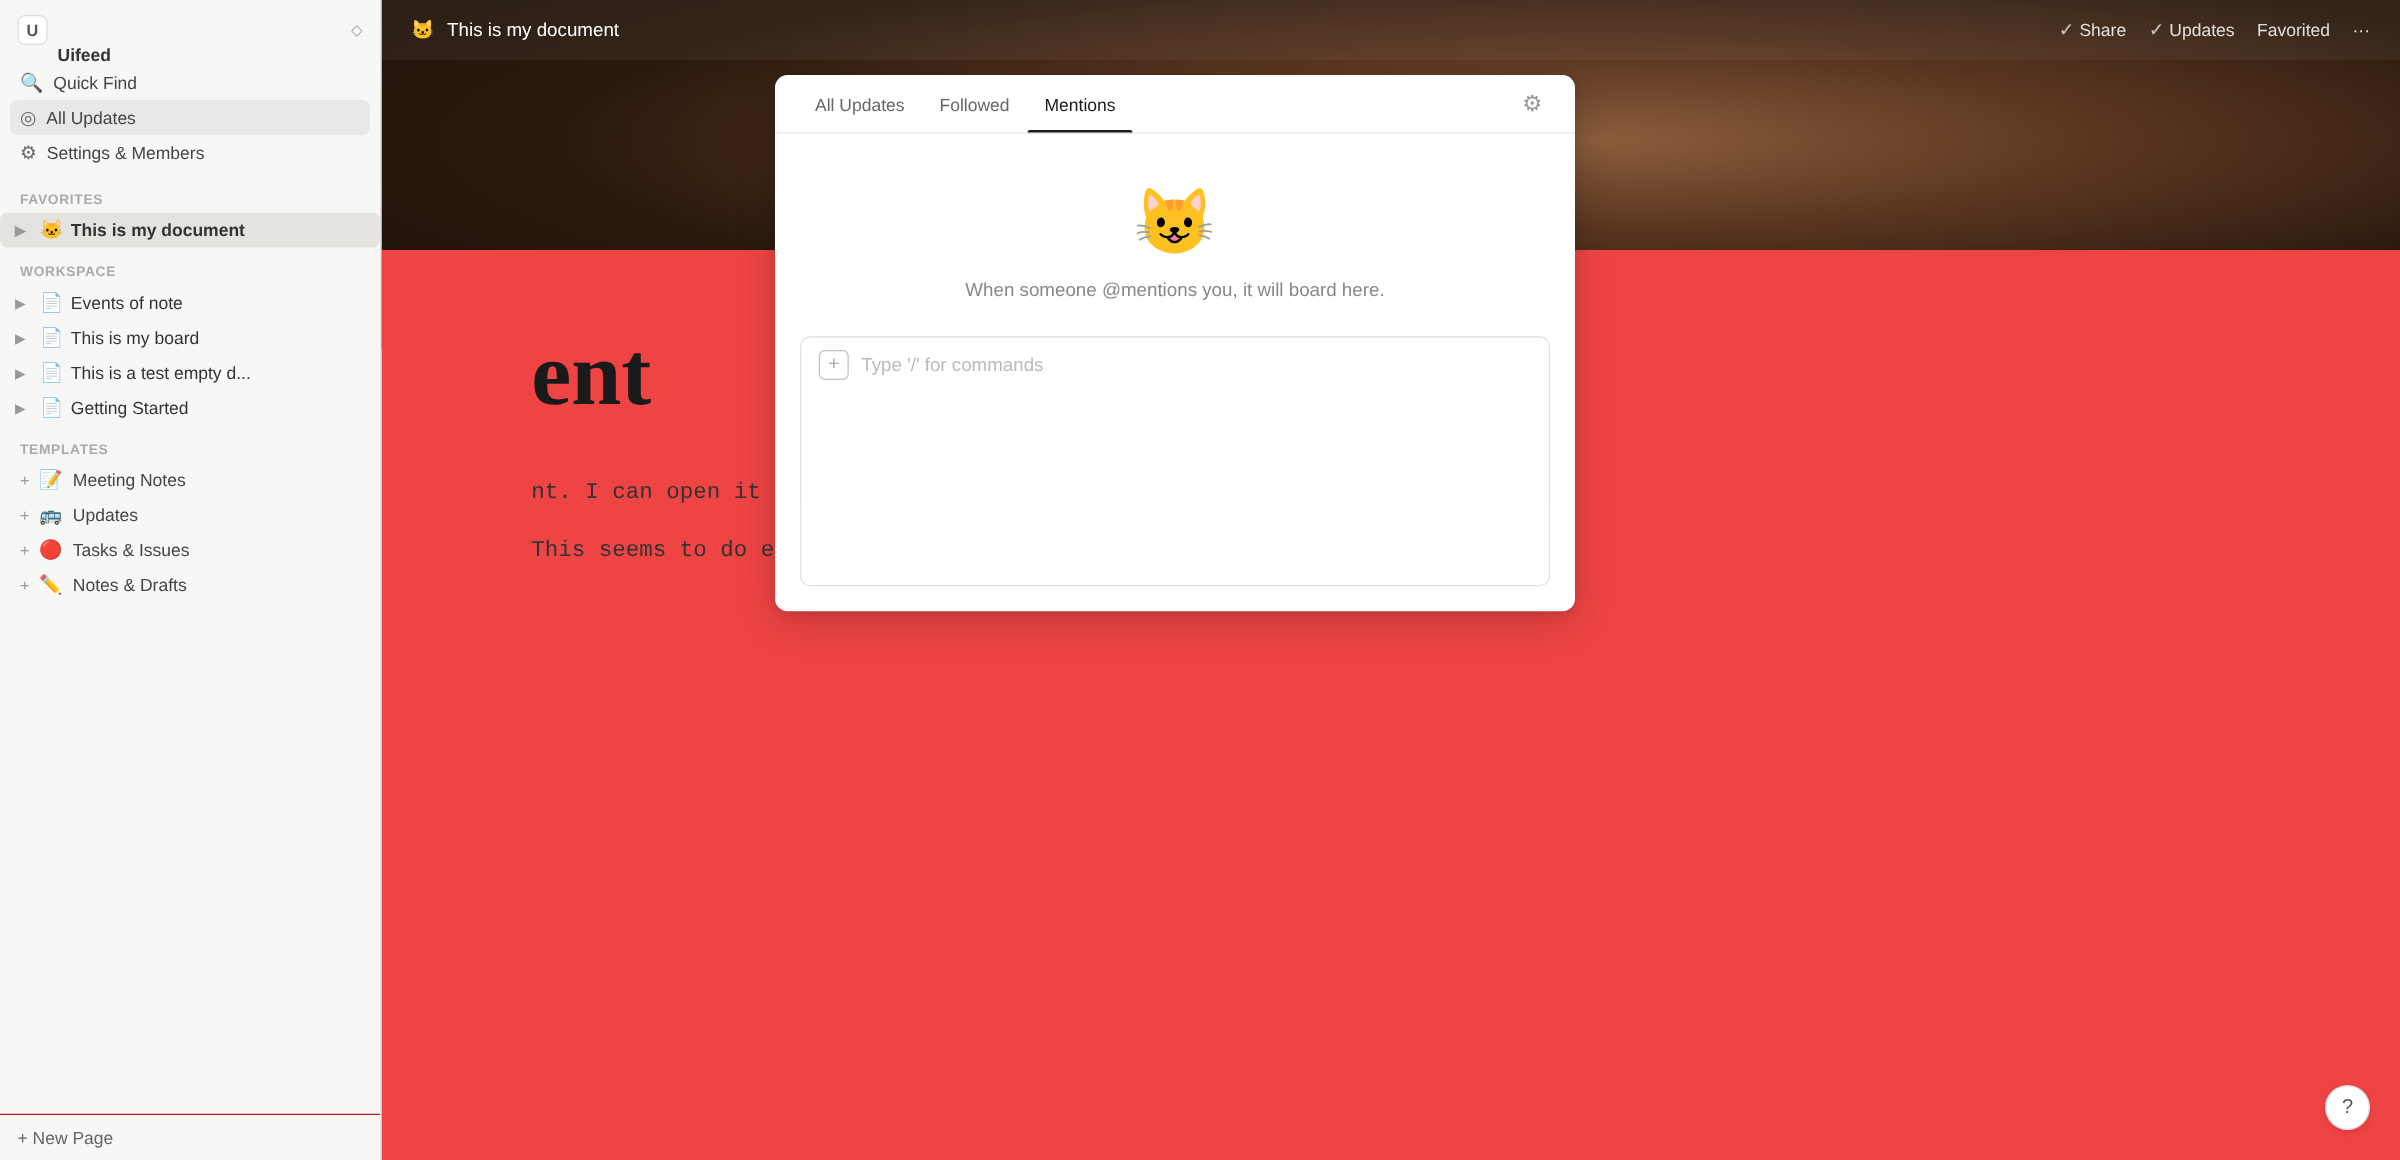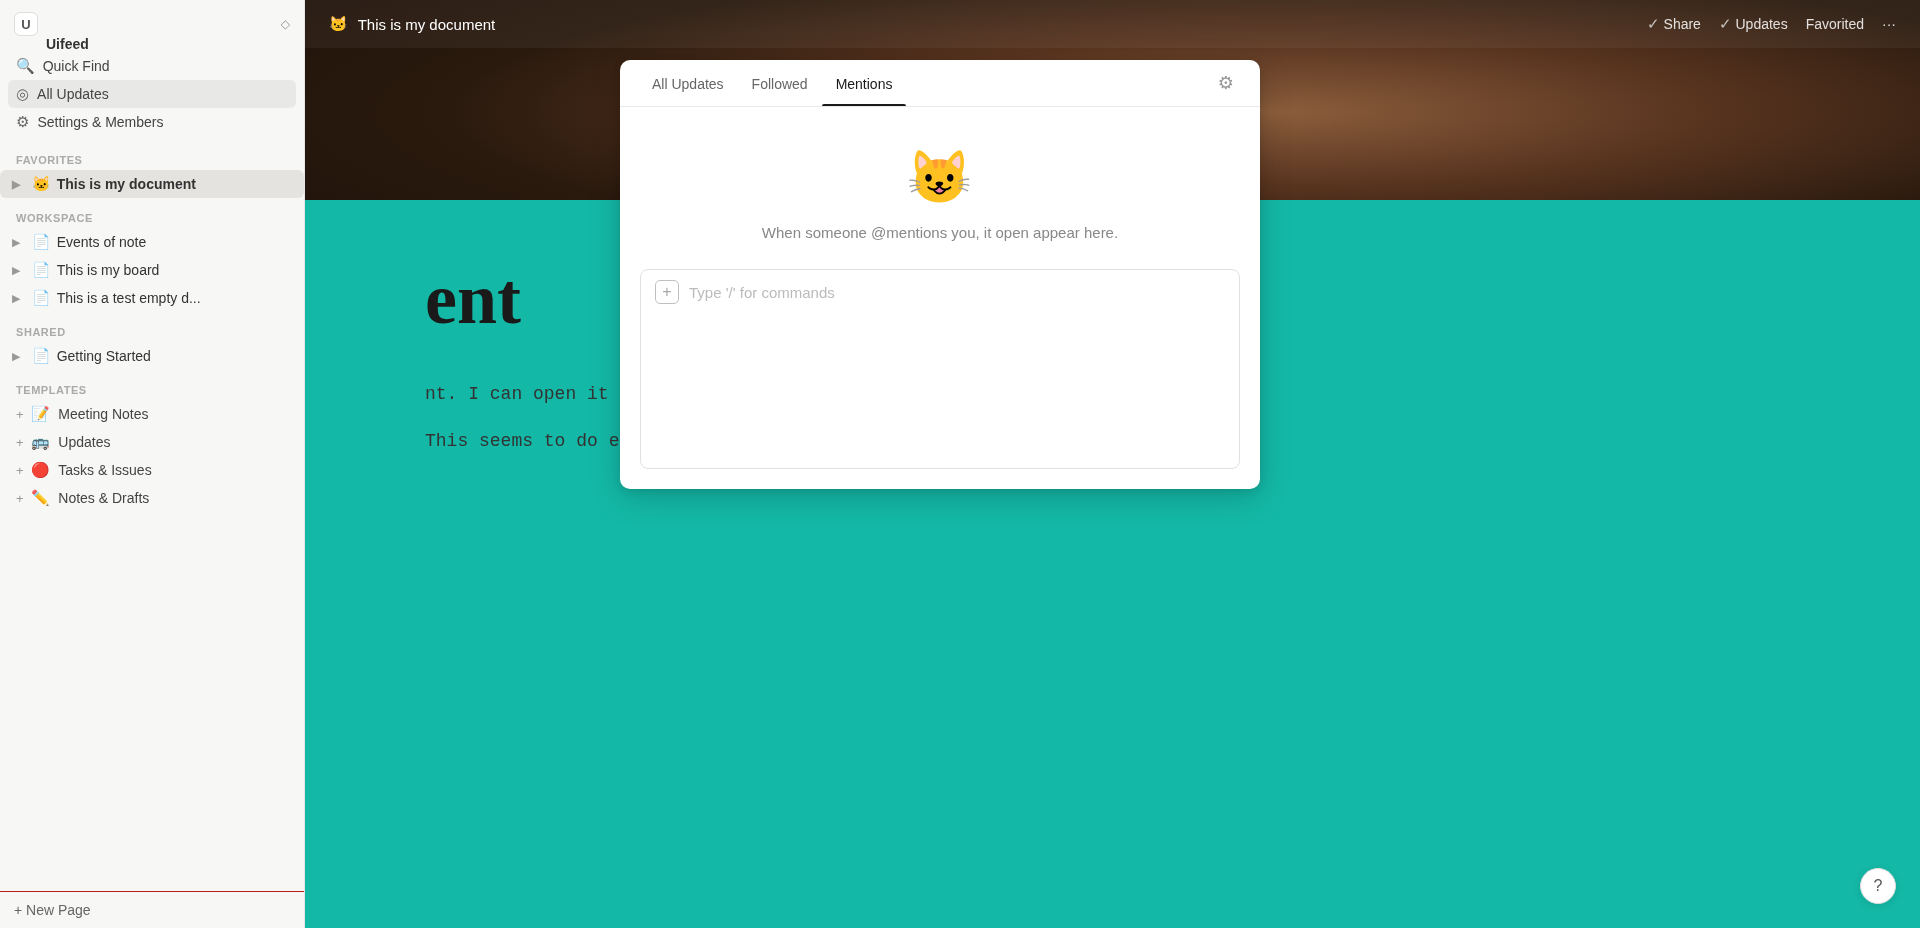--- a/index.html
+++ b/index.html
@@ -189,21 +189,21 @@
       z-index: 1;
     }
 
     
     .doc-body {
       position: absolute;
       top: 200px;
       left: 0;
       right: 0;
       bottom: 0;
-      background: #14b8a6;
+      background: #ef4444;
       z-index: 2;
       padding: 60px 120px 40px;
     }
     .doc-heading {
       font-size: 72px;
       font-weight: 700;
       color: #1a1a1a;
       font-family: 'Georgia', serif;
       line-height: 1.1;
       margin-bottom: 40px;
@@ -376,21 +376,20 @@
     <span class="sidebar-tree-chevron">▶</span>
     <span class="sidebar-tree-emoji">📄</span>
     <span class="sidebar-tree-label">This is my board</span>
   </div>
   <div class="sidebar-tree-item">
     <span class="sidebar-tree-chevron">▶</span>
     <span class="sidebar-tree-emoji">📄</span>
     <span class="sidebar-tree-label">This is a test empty d...</span>
   </div>
 
-  <div class="sidebar-section-label">SHARED</div>
   <div class="sidebar-tree-item">
     <span class="sidebar-tree-chevron">▶</span>
     <span class="sidebar-tree-emoji">📄</span>
     <span class="sidebar-tree-label">Getting Started</span>
   </div>
 
   <div class="sidebar-section-label">TEMPLATES</div>
   <div class="sidebar-template-item">
     <span class="sidebar-plus-icon">+</span>
     <span class="sidebar-tree-emoji">📝</span>
@@ -467,21 +466,21 @@
       <div class="popup-tab active">
         <span>Mentions</span>
       </div>
       <div class="popup-gear">⚙</div>
     </div>
 
     <div class="popup-body">
       <div class="popup-empty-icon">
         <span>😺</span>
       </div>
-      <div class="popup-empty-text">When someone @mentions you, it open appear here.</div>
+      <div class="popup-empty-text">When someone @mentions you, it will board here.</div>
 
       <div class="popup-editor">
         <div class="popup-editor-toolbar">
           <div class="popup-editor-plus">
             <span>+</span>
           </div>
           <span class="popup-editor-placeholder">Type '/' for commands</span>
         </div>
         <div class="popup-editor-content"></div>
       </div>

